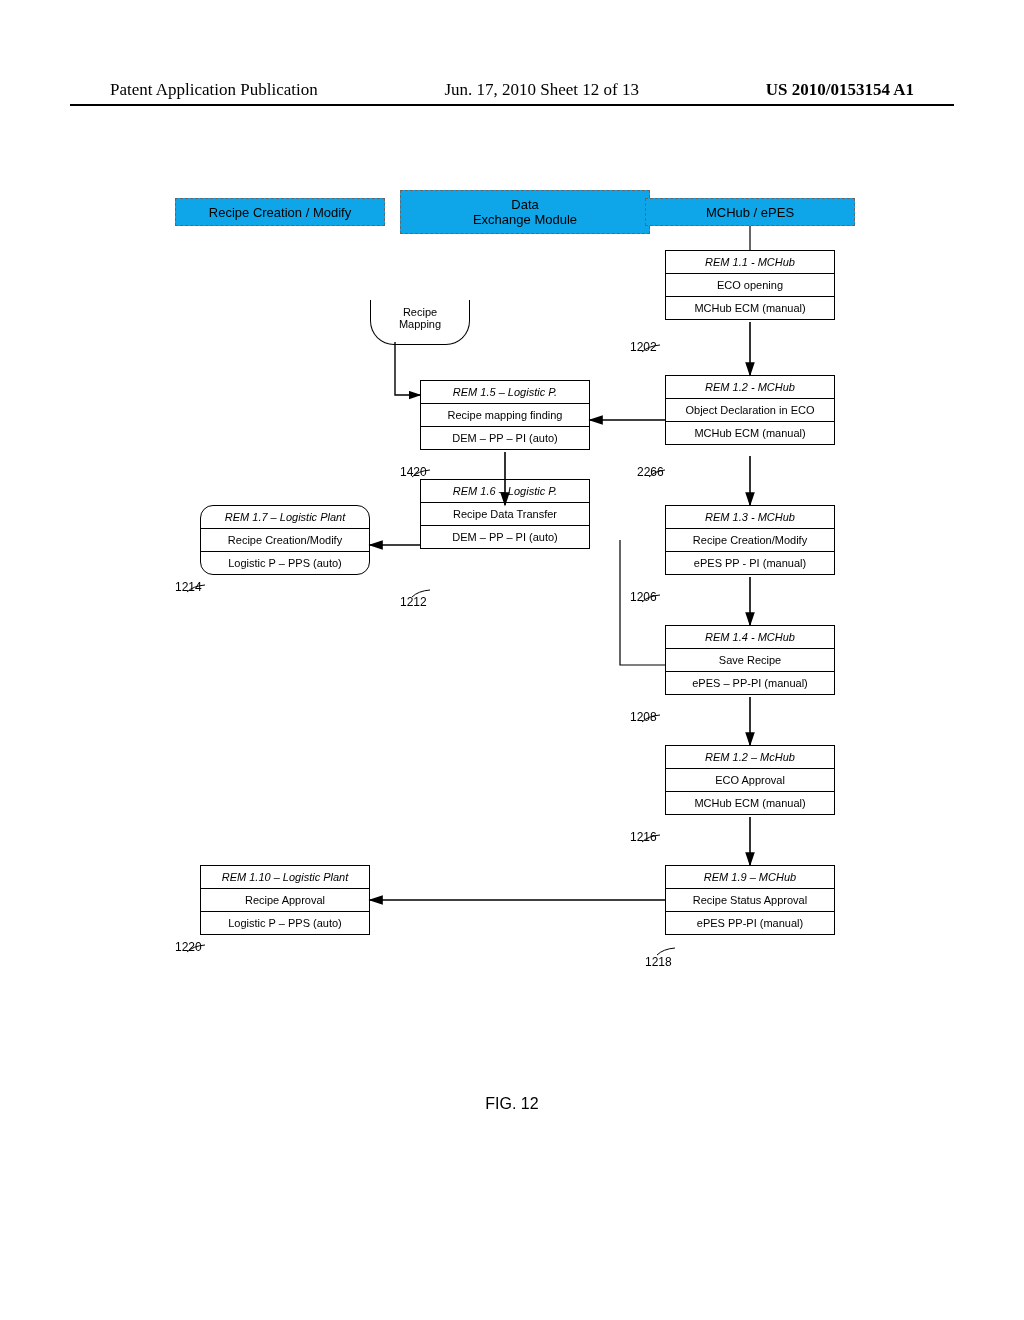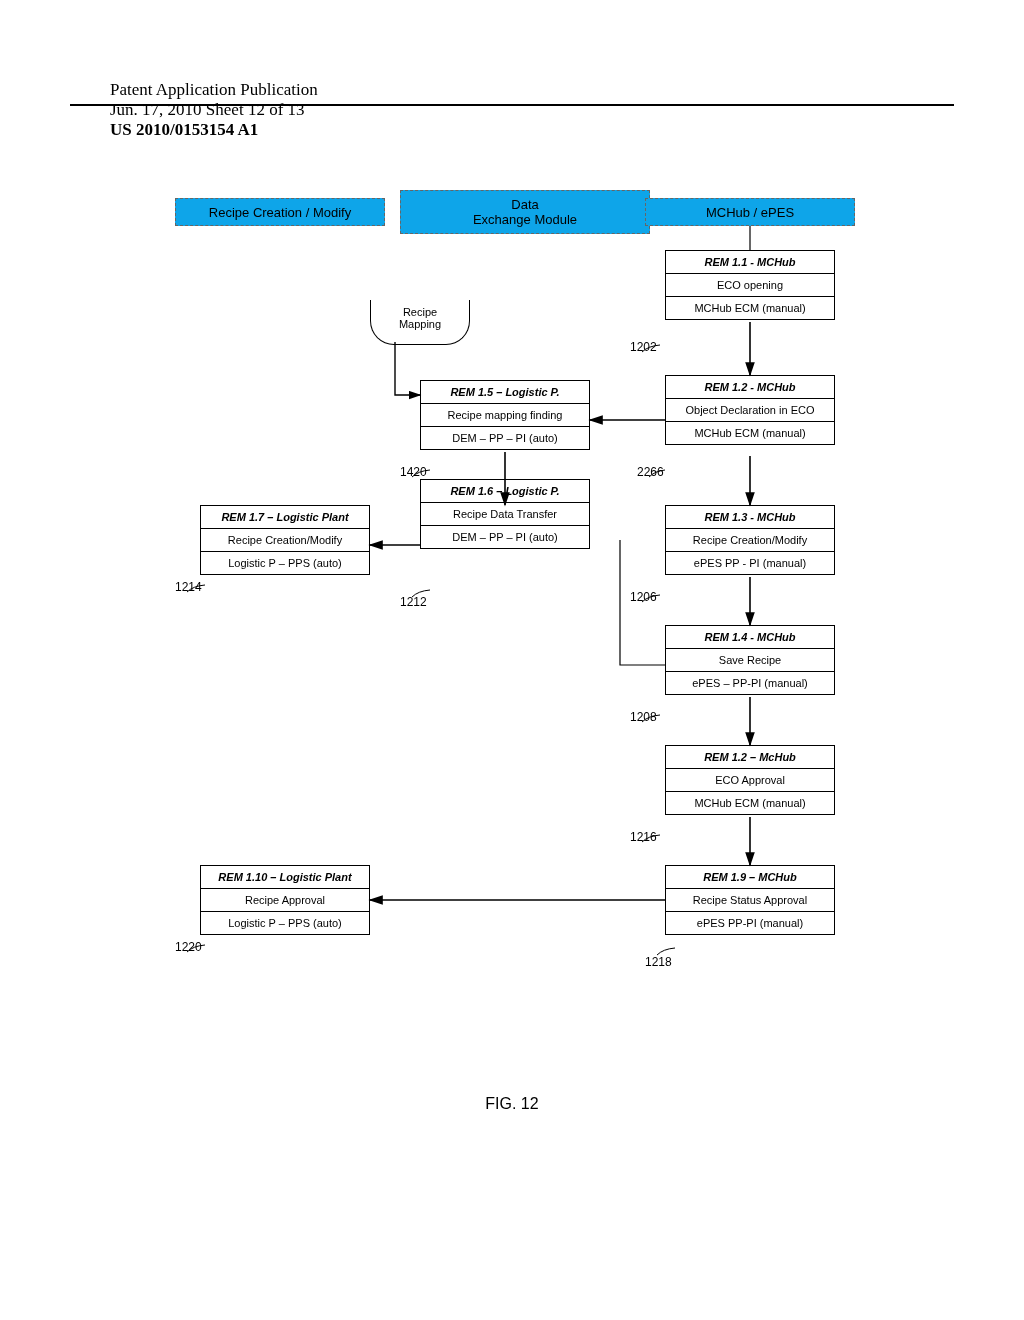--- a/index.html
+++ b/index.html
@@ -10,21 +10,20 @@
     height: 1320px;
     position: relative;
   }
   .header {
     position: absolute;
     top: 80px; left: 0; right: 0;
     display: flex;
     justify-content: space-between;
     padding: 0 110px;
     font-size: 17px;
-    flex-direction: column;
   }
   .header .bold { font-weight: bold; }
   .hr {
     position: absolute;
     top: 104px; left: 70px; right: 70px;
     border-top: 2px solid #000;
   }
   .lane-head {
     position: absolute;
     border: 1px dashed #666;
@@ -44,21 +43,21 @@
     font-family: Arial, sans-serif;
     font-size: 11px;
     text-align: center;
     width: 170px;
   }
   .box .row {
     padding: 5px 6px;
     border-bottom: 1px solid #000;
   }
   .box .row:last-child { border-bottom: none; }
-  .box .title { font-style: italic; font-weight: bold; font-size: 11px; }
+  .box .title { font-style: italic; font-weight: normal; font-size: 11px; }
   .recipe-mapping {
     position: absolute;
     border: 1px solid #000;
     border-top: none;
     font-family: Arial, sans-serif;
     font-size: 11px;
     text-align: center;
     width: 100px;
     padding: 6px 4px 14px 4px;
     border-radius: 0 0 24px 24px;
@@ -155,21 +154,21 @@
 </div>
 <div class="ref" style="top:465px; left:400px;">1420</div>
 
 <div class="box" style="top:479px; left:420px;">
   <div class="row title">REM 1.6 – Logistic P.</div>
   <div class="row">Recipe Data Transfer</div>
   <div class="row">DEM – PP – PI (auto)</div>
 </div>
 <div class="ref" style="top:595px; left:400px;">1212</div>
 
-<div class="box" style="top:505px; left:200px;">
+<div class="box" style="top:505px; left:200px;border-radius:13px;">
   <div class="row title">REM 1.7 – Logistic Plant</div>
   <div class="row">Recipe Creation/Modify</div>
   <div class="row">Logistic P – PPS (auto)</div>
 </div>
 <div class="ref" style="top:580px; left:175px;">1214</div>
 
 <div class="box" style="top:865px; left:200px;">
   <div class="row title">REM 1.10 – Logistic Plant</div>
   <div class="row">Recipe Approval</div>
   <div class="row">Logistic P – PPS (auto)</div>

